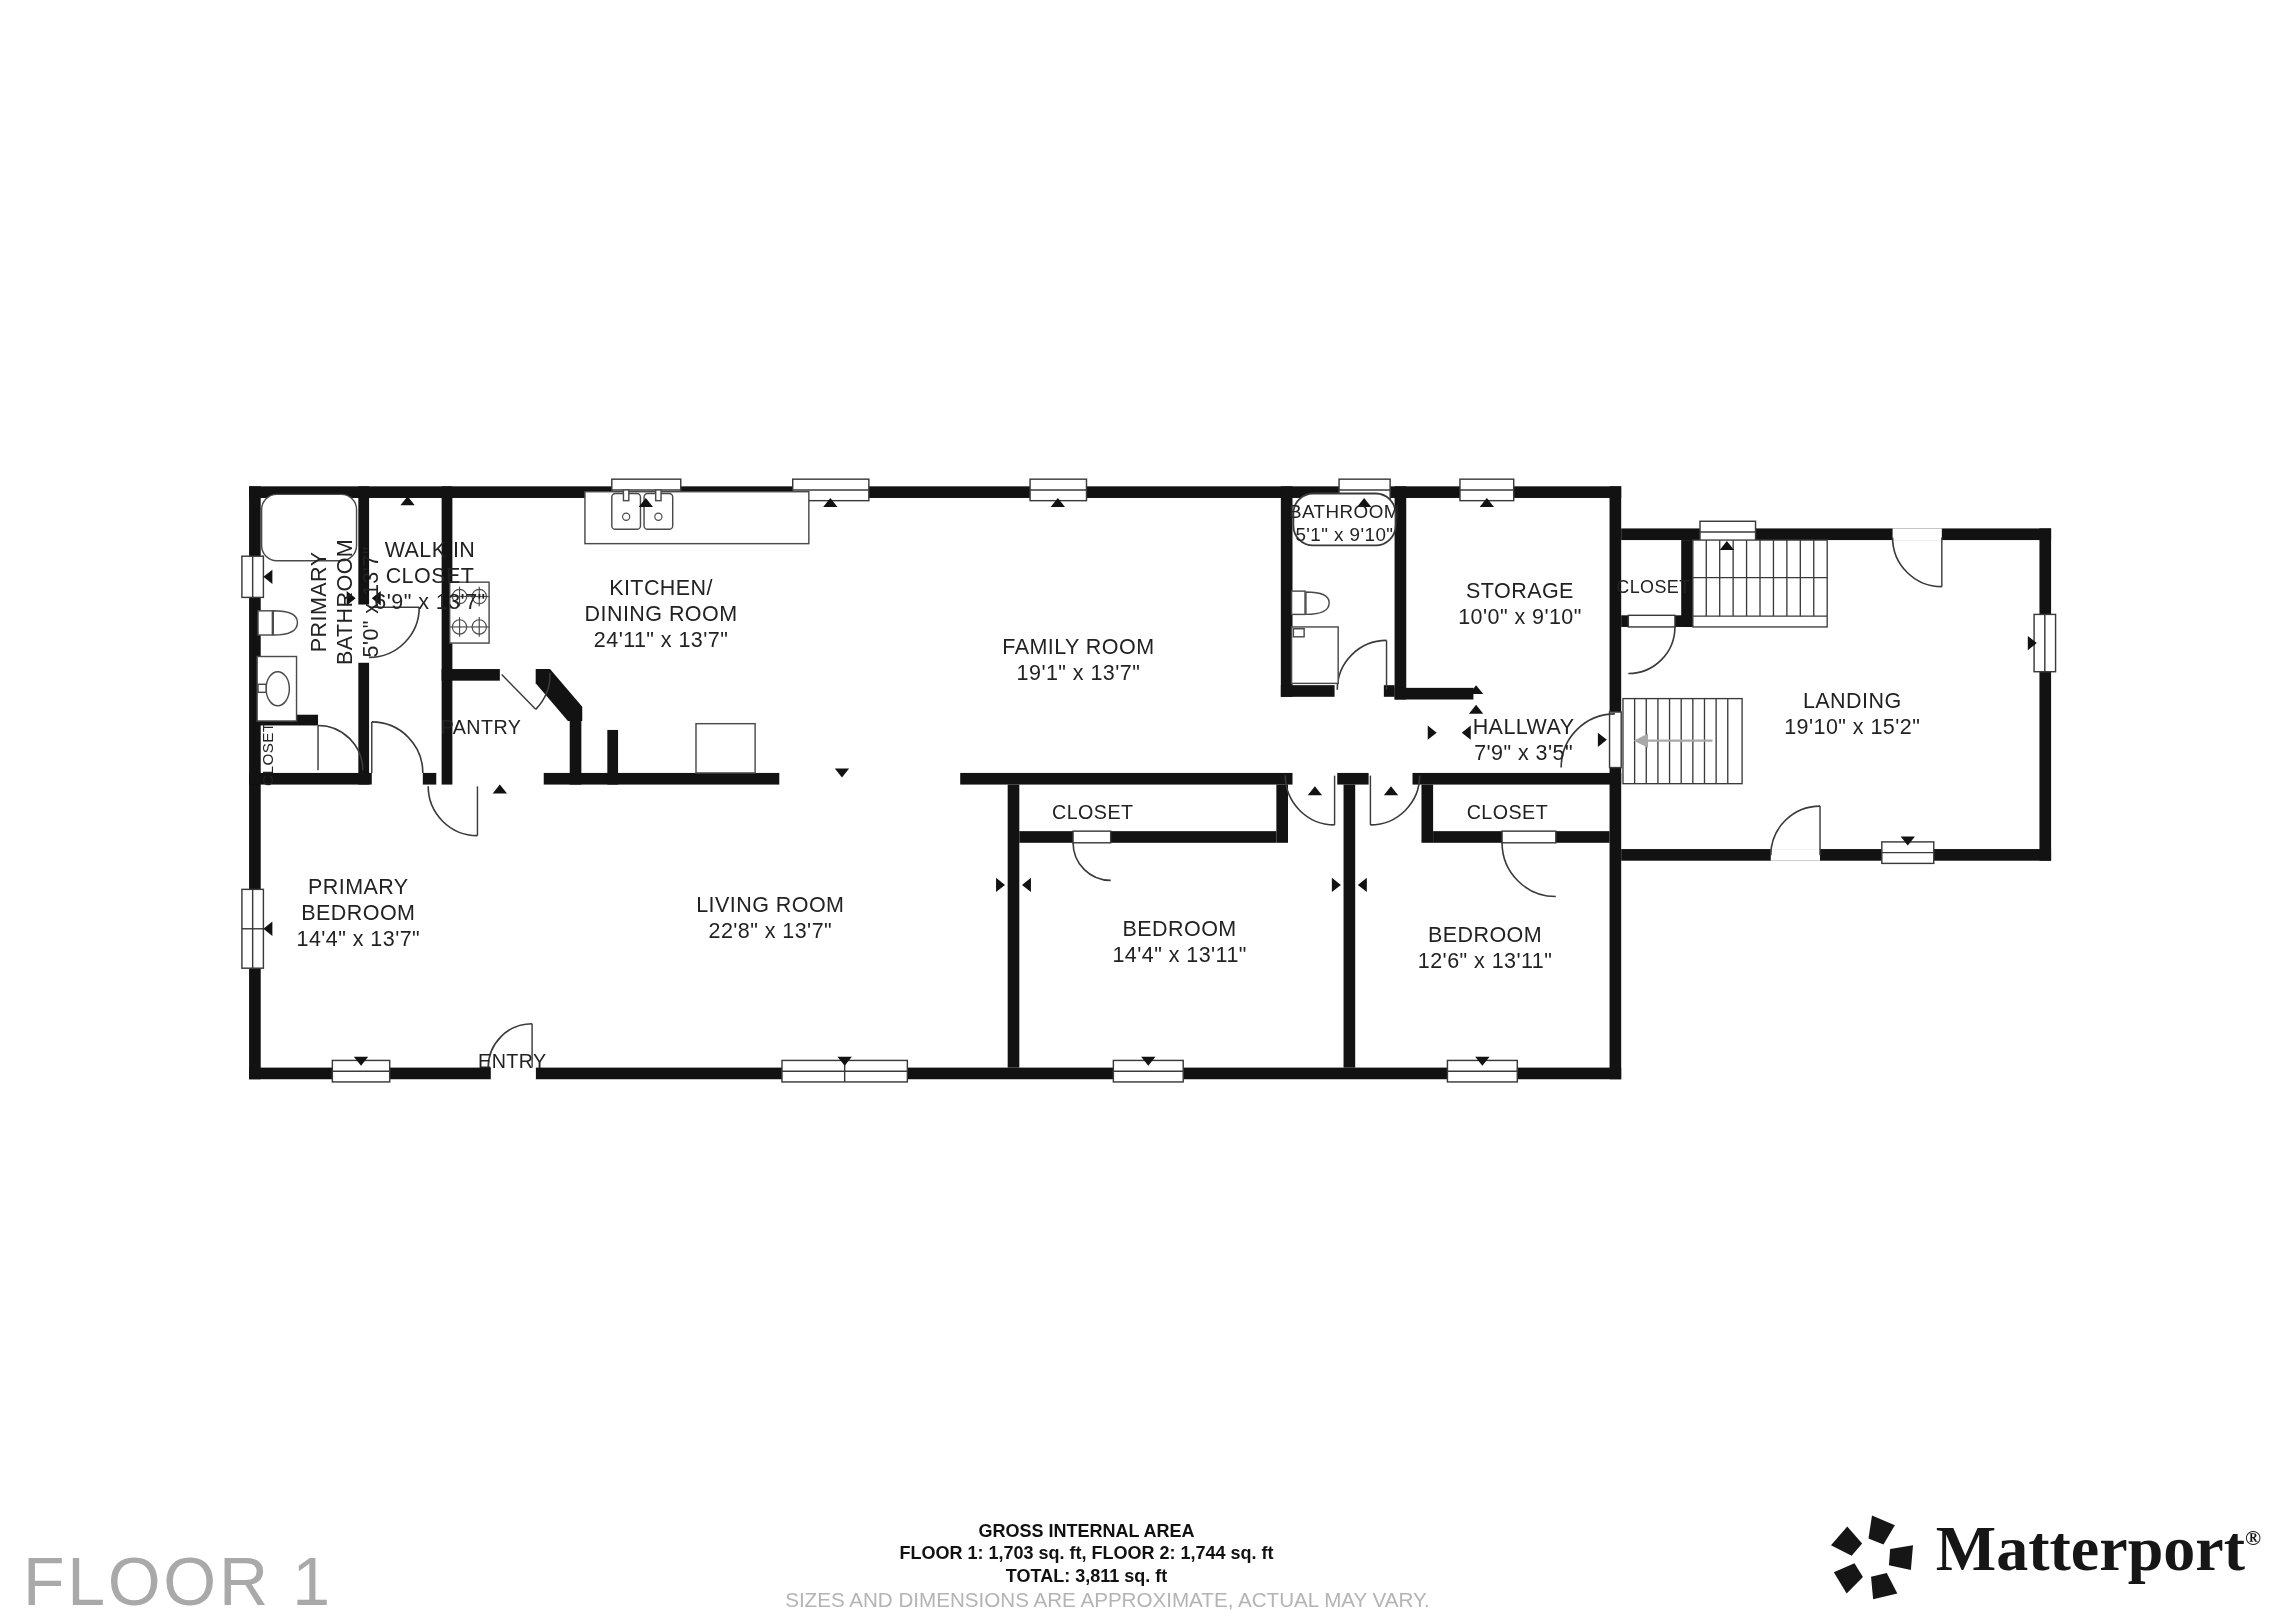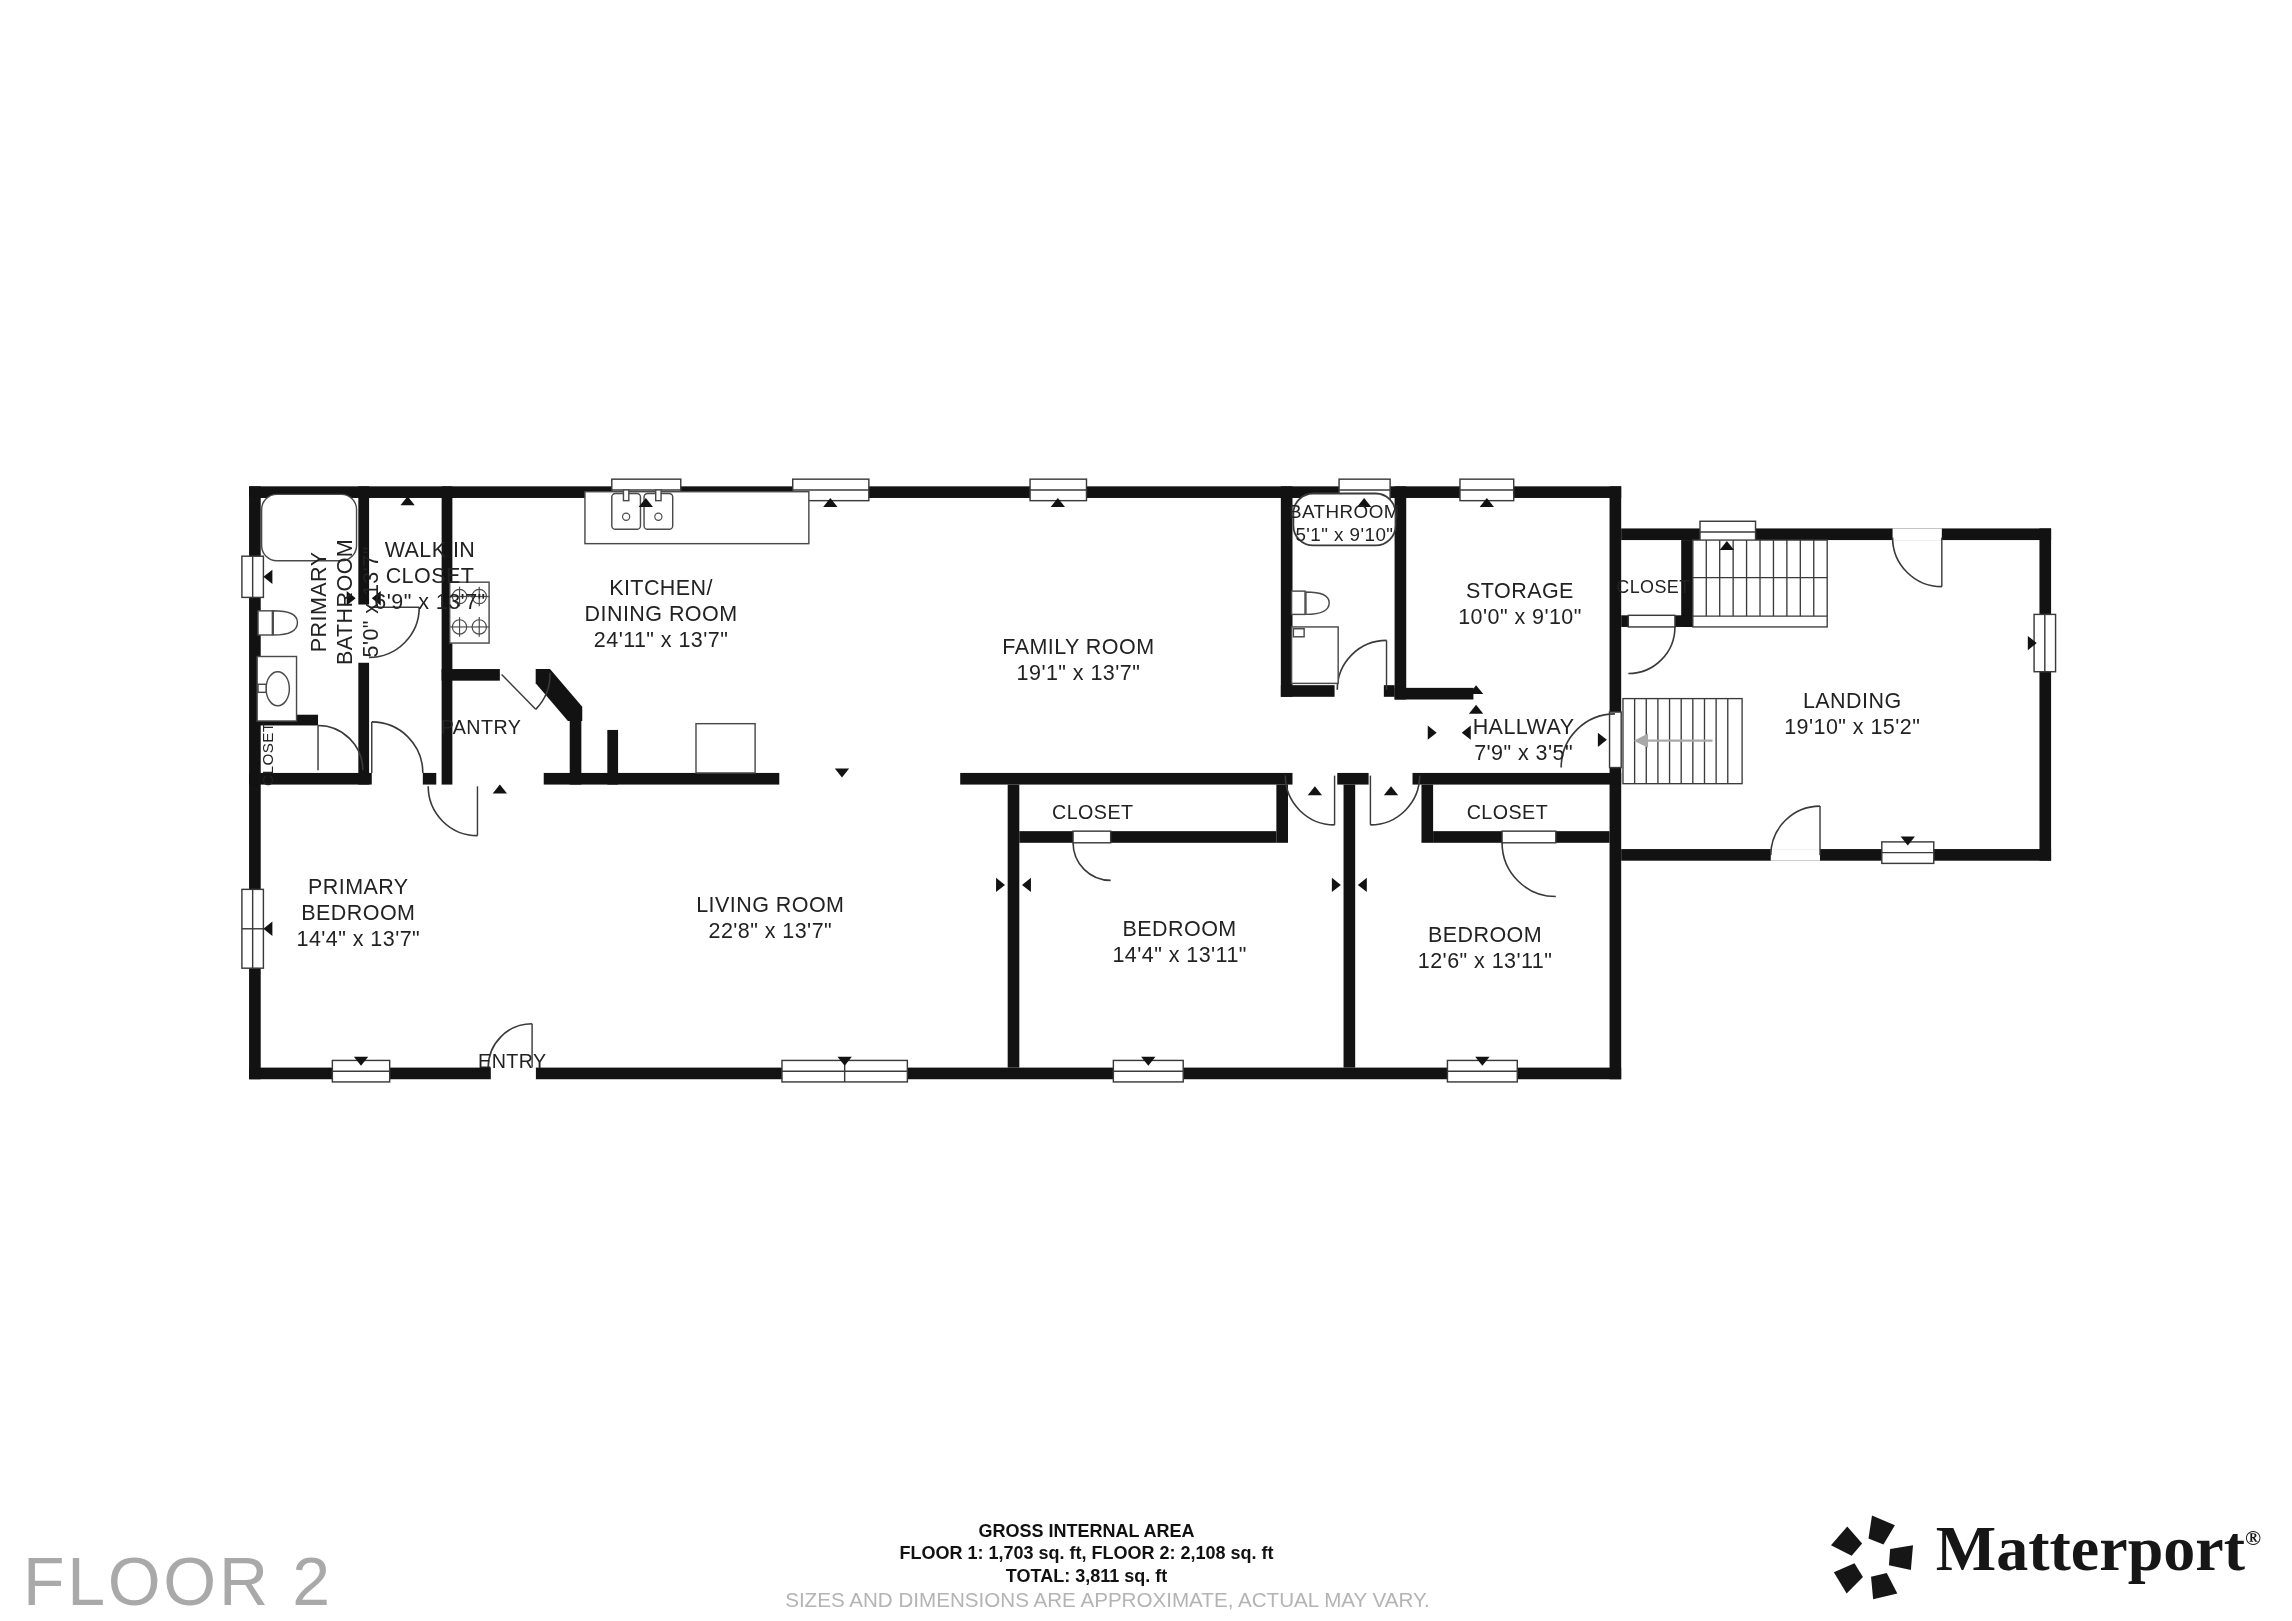--- a/index.html
+++ b/index.html
@@ -349,26 +349,26 @@
       <text x="1220" y="914" font-size="22" text-anchor="middle"><tspan x="1220" dy="0">CLOSET</tspan></text>
       <text x="1317" y="1045" font-size="24" text-anchor="middle"><tspan x="1317" dy="0">BEDROOM</tspan><tspan x="1317" dy="29">14'4" x 13'11"</tspan></text>
       <text x="1683" y="914" font-size="22" text-anchor="middle"><tspan x="1683" dy="0">CLOSET</tspan></text>
       <text x="1658" y="1052" font-size="24" text-anchor="middle"><tspan x="1658" dy="0">BEDROOM</tspan><tspan x="1658" dy="29">12'6" x 13'11"</tspan></text>
       <text x="572" y="1192" font-size="22" text-anchor="middle"><tspan x="572" dy="0">ENTRY</tspan></text>
     </g>
 </svg>
 
 <div class="footer">
   <div>GROSS INTERNAL AREA</div>
-  <div>FLOOR 1: 1,703 sq. ft, FLOOR 2: 2,108 sq. ft</div>
+  <div>FLOOR 1: 1,703 sq. ft, FLOOR 2: 1,744 sq. ft</div>
   <div>TOTAL: 3,811 sq. ft</div>
   <div class="disclaimer">SIZES AND DIMENSIONS ARE APPROXIMATE, ACTUAL MAY VARY.</div>
 </div>
 
-<div class="floor-label">FLOOR 2</div>
+<div class="floor-label">FLOOR 1</div>
 
 <div class="brand">
   <svg width="88" height="88" viewBox="0 0 100 100">
     <g fill="#161616">
       <path d="M50 4 L76 15 L63 37 L46 30 Z" transform="rotate(0 50 53)"></path>
       <path d="M50 4 L76 15 L63 37 L46 30 Z" transform="rotate(72 50 53)"></path>
       <path d="M50 4 L76 15 L63 37 L46 30 Z" transform="rotate(144 50 53)"></path>
       <path d="M50 4 L76 15 L63 37 L46 30 Z" transform="rotate(216 50 53)"></path>
       <path d="M50 4 L76 15 L63 37 L46 30 Z" transform="rotate(288 50 53)"></path>
     </g>

